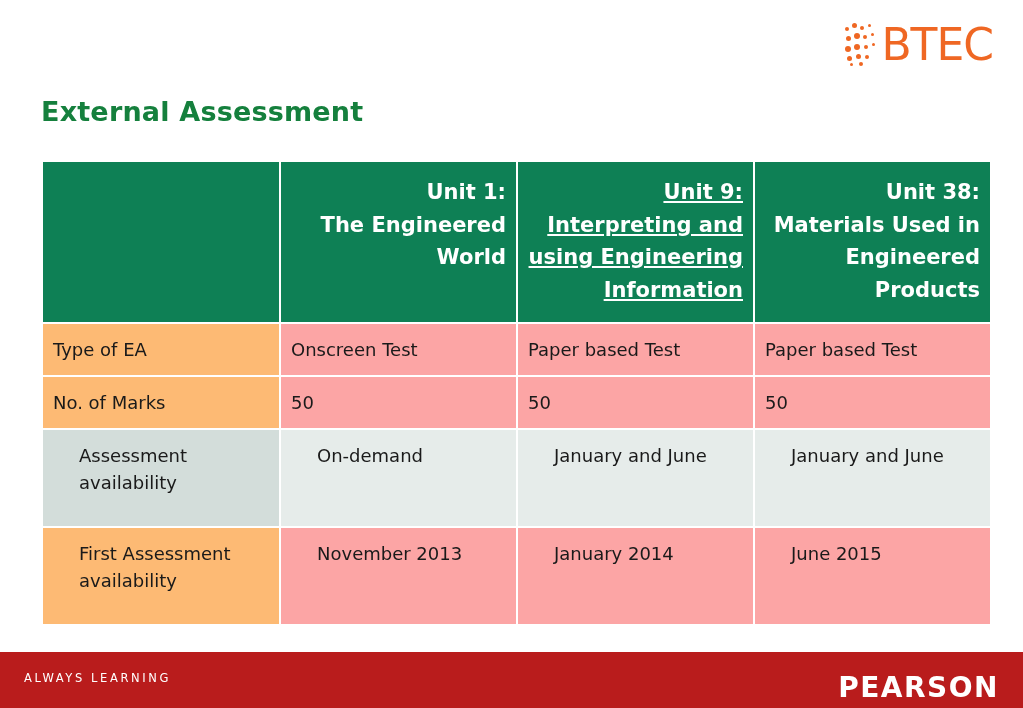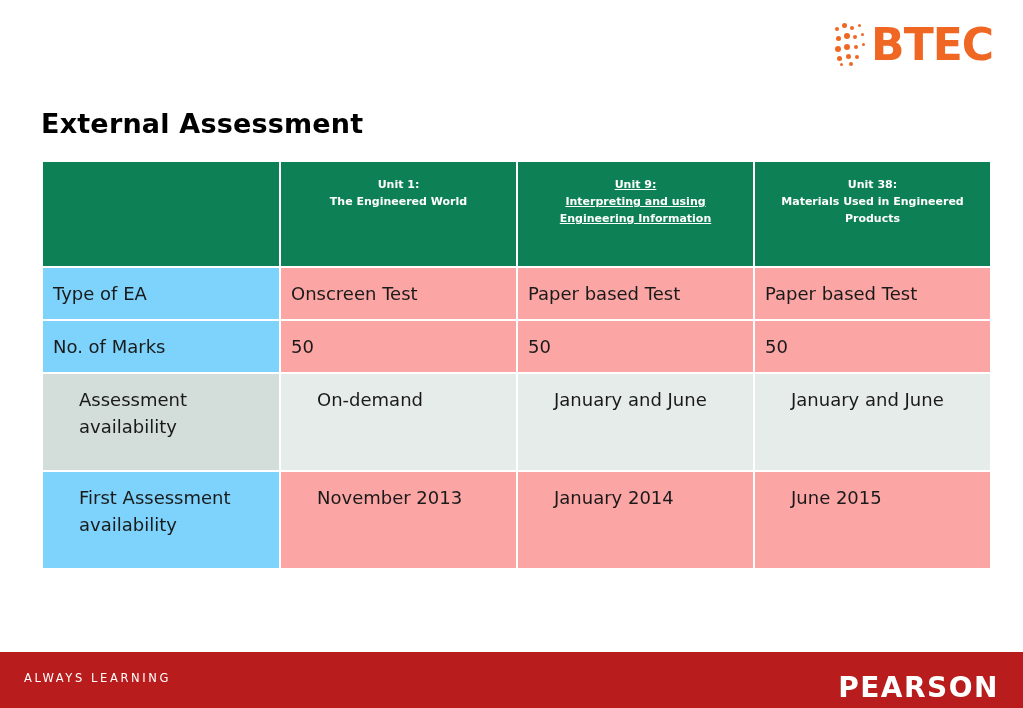--- a/index.html
+++ b/index.html
@@ -31,37 +31,36 @@
     margin-right: 2px;
   }
   .logo-dots i {
     position: absolute;
     background: #ef6723;
     border-radius: 50%;
     display: block;
   }
   .logo-text {
     font-family: "DejaVu Sans", sans-serif;
-    font-weight: bold;
+    font-weight: normal;
     font-size: 44px;
     color: #ef6723;
     letter-spacing: -1px;
     line-height: 44px;
   }
 
   
   .page-title {
     position: absolute;
     left: 41px;
     top: 96px;
     font-size: 27px;
     font-weight: bold;
-    color: #000000;
+    color: #15803d;
     letter-spacing: 0.2px;
-    margin-top: 12px;
   }
 
   
   .table-wrap {
     position: absolute;
     left: 41px;
     top: 160px;
     width: 941px;
   }
   table.ea {
@@ -71,42 +70,42 @@
     table-layout: fixed;
   }
   table.ea col.c0 { width: 236px; }
   table.ea col.c1 { width: 235px; }
   table.ea col.c2 { width: 235px; }
   table.ea col.c3 { width: 235px; }
 
   table.ea th {
     background: #0e8055;
     color: #ffffff;
-    text-align: center;
+    text-align: right;
     vertical-align: top;
-    font-size: 11px;
+    font-size: 21px;
     font-weight: bold;
     line-height: 1.55;
     padding: 14px 10px 16px 10px;
     height: 104px;
     box-sizing: border-box;
   }
   table.ea th.blank {
     background: #0e8055;
   }
   table.ea td {
     font-size: 18px;
     color: #1a1a1a;
     vertical-align: top;
     line-height: 1.5;
     padding: 12px 10px 12px 10px;
     background: #fca5a5;
   }
   table.ea td.label {
-    background: #7dd3fc;
+    background: #fdba74;
   }
   table.ea tr.r-even td {
     background: #e6ecea;
   }
   table.ea tr.r-even td.label {
     background: #d3ddda;
   }
   table.ea td.tall {
     height: 72px;
     padding-left: 36px;

